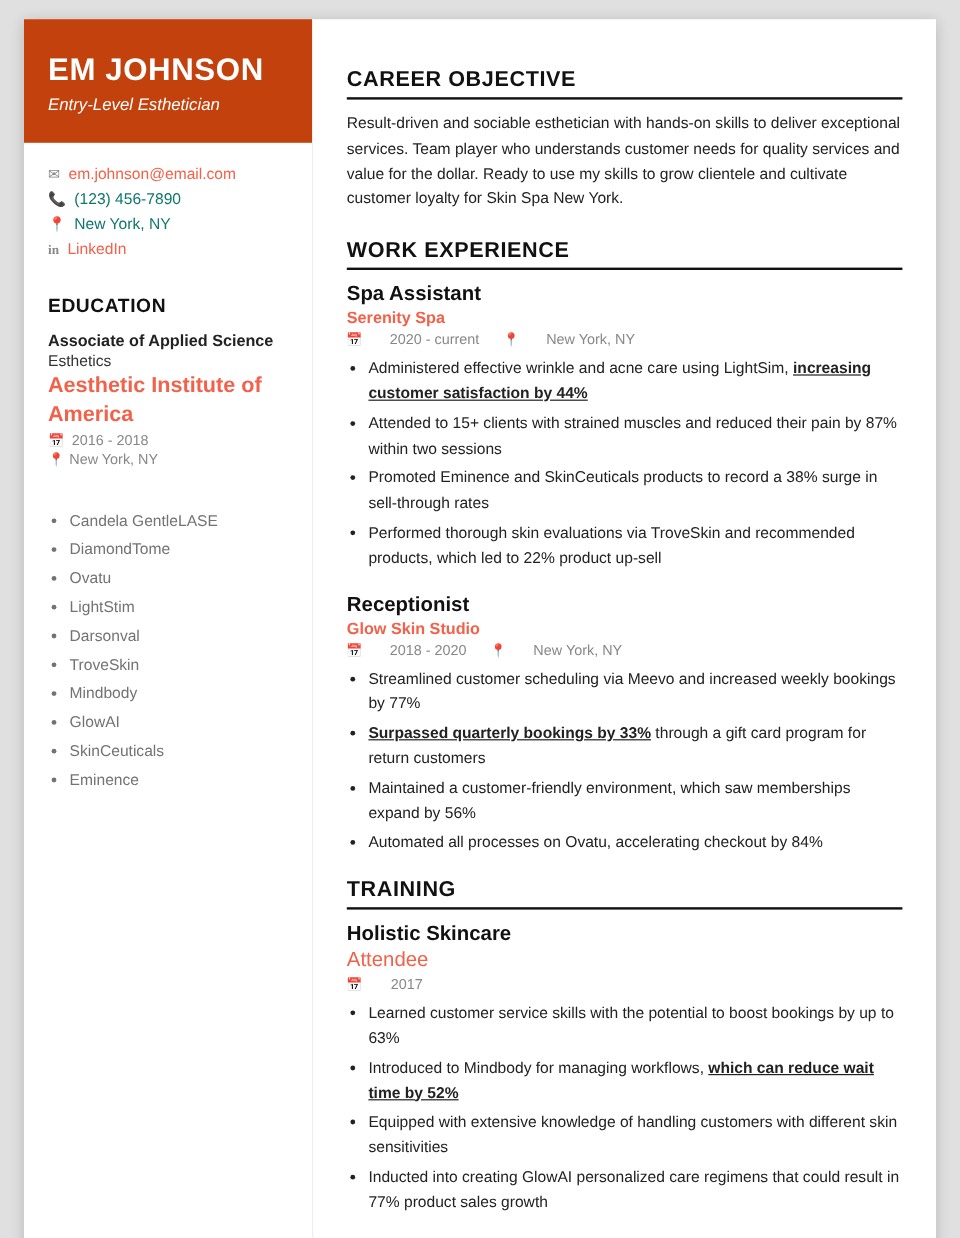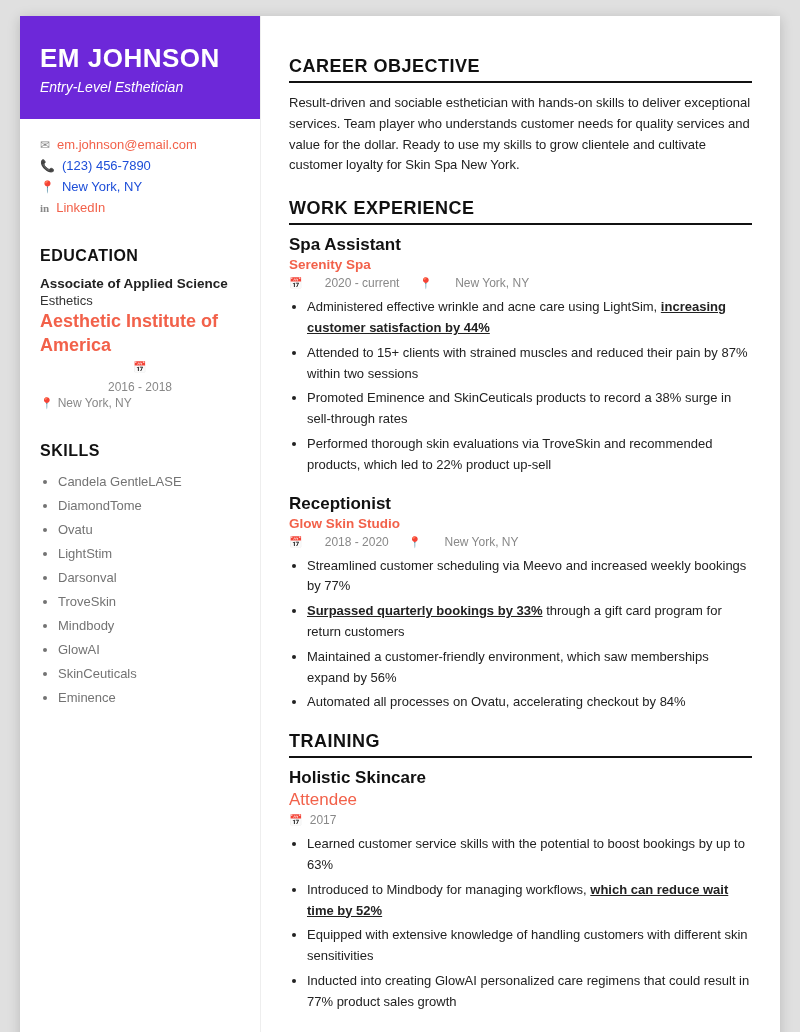--- a/index.html
+++ b/index.html
@@ -21,21 +21,21 @@
     }
     
     .sidebar {
       width: 240px;
       min-width: 240px;
       background: #fff;
       display: flex;
       flex-direction: column;
     }
     .sidebar-header {
-      background: #6d28d9;
+      background: #c2410c;
       padding: 28px 14px 24px 20px;
     }
     .sidebar-header .name {
       font-size: 26px;
       font-weight: 900;
       color: #fff;
       letter-spacing: 0.5px;
       line-height: 1.1;
     }
     .sidebar-header .title {
@@ -57,21 +57,21 @@
     }
     .contact-item .icon {
       font-size: 13px;
       color: #888;
       flex-shrink: 0;
     }
     .contact-item a {
       color: #f2614a;
       text-decoration: none;
     }
-    .contact-item span { color: #1d4ed8; }
+    .contact-item span { color: #0f766e; }
     .sidebar-section {
       padding: 16px 20px 0 20px;
     }
     .sidebar-section-title {
       font-size: 16px;
       font-weight: 900;
       color: #111;
       text-transform: uppercase;
       letter-spacing: 0.5px;
       margin-bottom: 10px;
@@ -95,21 +95,20 @@
       margin-top: 2px;
       line-height: 1.3;
     }
     .education-meta {
       display: flex;
       align-items: center;
       gap: 6px;
       font-size: 12px;
       color: #888;
       margin-top: 3px;
-      flex-direction: column;
     }
     .education-location {
       display: flex;
       align-items: center;
       gap: 4px;
       font-size: 12px;
       color: #888;
       margin-top: 2px;
     }
     .skills-list {
@@ -186,21 +185,21 @@
     .work-section { margin-bottom: 18px; }
     .training-role {
       font-size: 17px;
       font-weight: 400;
       color: #f2614a;
       margin-bottom: 3px;
     }
     .training-year {
       display: flex;
       align-items: center;
-      gap: 7px;
+      gap: 23px;
       font-size: 12px;
       color: #888;
       margin-bottom: 7px;
     }
     .section-gap { margin-bottom: 18px; }
     .cal-icon::before { content: "📅"; font-size: 11px; }
     .loc-icon::before { content: "📍"; font-size: 11px; }
     .email-icon::before { content: "✉"; font-size: 12px; }
     .phone-icon::before { content: "📞"; font-size: 12px; }
     .pin-icon::before { content: "📍"; font-size: 12px; }
@@ -243,21 +242,20 @@
       <div class="education-meta">
         <span class="cal-icon"></span>
         <span>2016 - 2018</span>
       </div>
       <div class="education-location">
         <span class="loc-icon"></span>
         <span>New York, NY</span>
       </div>
     </div>
     <div class="sidebar-section" style="margin-top:16px;">
-      <div class="sidebar-section-title">SKILLS</div>
       <ul class="skills-list" id="skills-list">
           <li>Candela GentleLASE</li>
           <li>DiamondTome</li>
           <li>Ovatu</li>
           <li>LightStim</li>
           <li>Darsonval</li>
           <li>TroveSkin</li>
           <li>Mindbody</li>
           <li>GlowAI</li>
           <li>SkinCeuticals</li>

